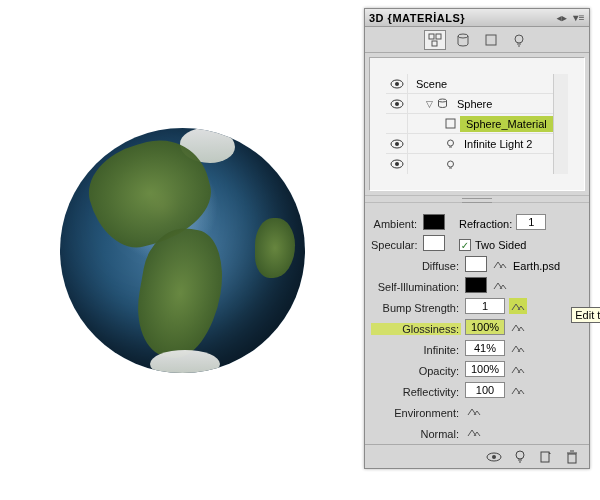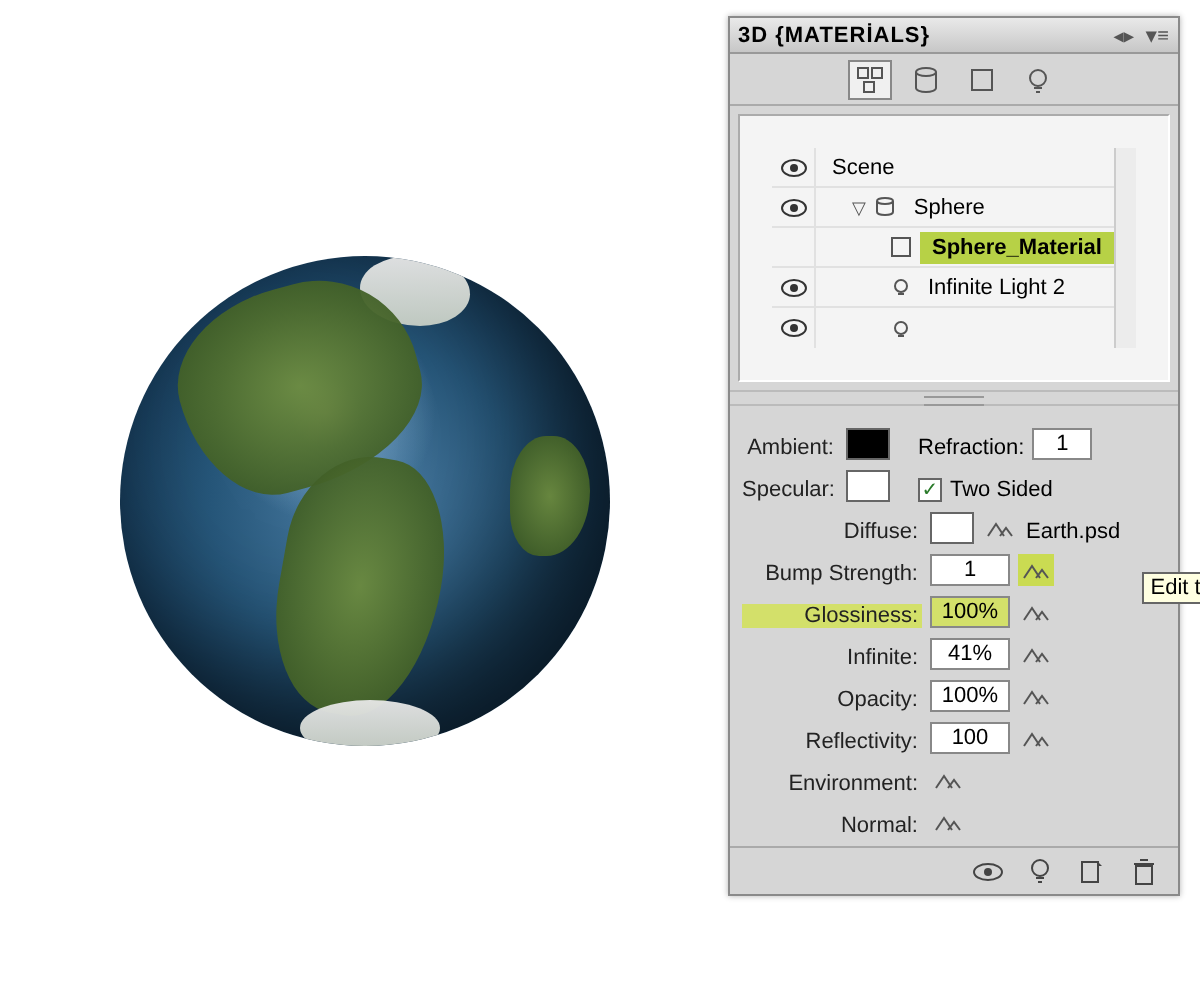--- a/index.html
+++ b/index.html
@@ -144,21 +144,21 @@
           </div>
         </div>
         <div class="row sel">
           <div class="eye"></div>
           <div class="tree ind2">
             <span class="miniicon">
                 <svg width="11" height="11">
                   <rect x="1" y="1" width="9" height="9" fill="none" stroke="#555"></rect>
                 </svg>
               </span>
-            <span class="tree-label" style="font-weight:bold;">Sphere_Material</span>
+            <span class="tree-label" style="font-weight:normal;">Sphere_Material</span>
           </div>
         </div>
         <div class="row">
           <div class="eye">
               <svg width="14" height="10">
                 <ellipse cx="7" cy="5" rx="6" ry="4" fill="none" stroke="#333"></ellipse>
                 <circle cx="7" cy="5" r="2" fill="#333"></circle>
               </svg>
             </div>
           <div class="tree ind2">
@@ -216,20 +216,29 @@
       <span class="plabel">Diffuse:</span>
       <span class="swatch white"></span>
       <span class="dropbtn">
           <svg width="14" height="12">
             <path d="M1 10 L5 4 L9 10 M7 10 L10 6 L13 10" fill="none" stroke="#555"></path>
           </svg>
         </span>
       <span>Earth.psd</span>
     </div>
 
+    <div class="prow">
+      <span class="plabel">Self-Illumination:</span>
+      <span class="swatch"></span>
+      <span class="dropbtn">
+          <svg width="14" height="12">
+            <path d="M1 10 L5 4 L9 10 M7 10 L10 6 L13 10" fill="none" stroke="#555"></path>
+          </svg>
+        </span>
+    </div>
 
     <div class="prow" style="position:relative">
       <span class="plabel">Bump Strength:</span>
       <input class="numfield" value="1" style="">
       <span class="dropbtn hl-strong">
           <svg width="14" height="12">
             <path d="M1 10 L5 4 L9 10 M7 10 L10 6 L13 10" fill="none" stroke="#555"></path>
           </svg>
         </span>
       <div class="tooltip" style="right:-58px; top:14px;">Edit the bum</div>

